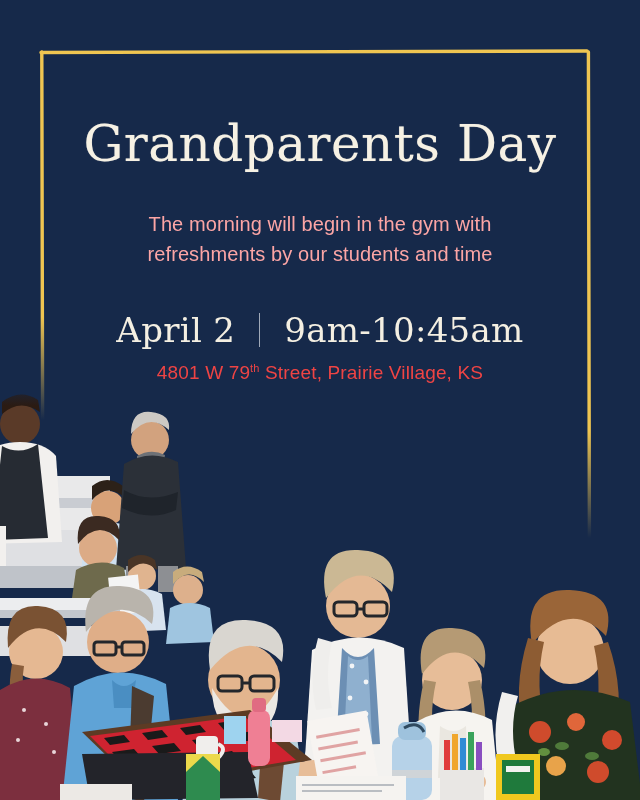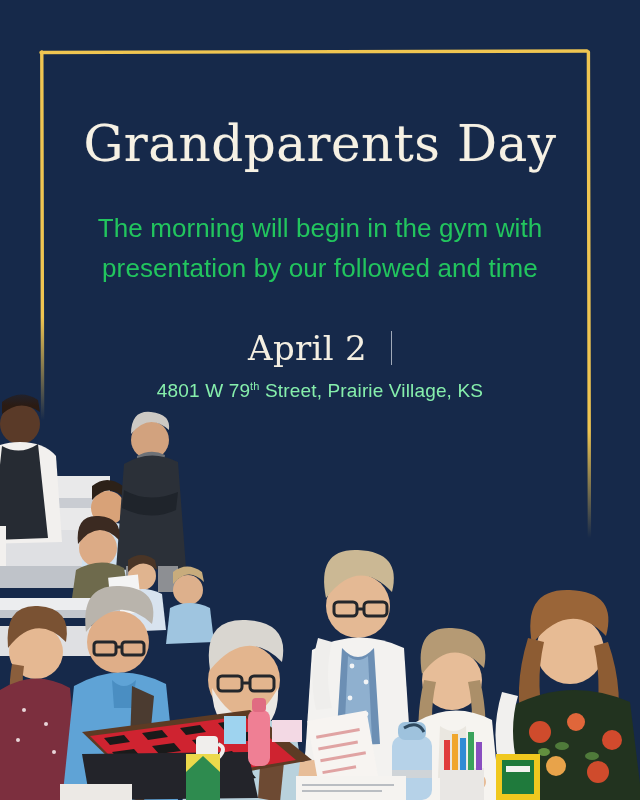--- a/index.html
+++ b/index.html
@@ -44,25 +44,25 @@
     letter-spacing: 0.5px;
     line-height: 1.06;
     color: #f6f1e4;
     text-shadow: 0 0 1px rgba(246,241,228,0.35);
   }
 
   .body-copy {
     margin: 0;
     padding-top: 38px;
     font-family: "Liberation Sans", sans-serif;
-    font-size: 26px;
+    font-size: 20px;
     font-weight: 400;
     line-height: 1.52;
     letter-spacing: 0.1px;
-    color: #22c55e;
+    color: #fca5a5;
   }
   .body-copy .ln { display: block; }
 
   .datetime {
     margin: 0;
     padding-top: 40px;
     font-family: "DejaVu Serif", "Liberation Serif", serif;
     font-size: 34px;
     font-weight: 400;
     letter-spacing: 0.3px;
@@ -79,21 +79,21 @@
     background: #b9bfcb;
     opacity: .85;
   }
 
   .address {
     margin: 0;
     padding-top: 12px;
     font-family: "Liberation Sans", sans-serif;
     font-size: 19px;
     letter-spacing: 0.15px;
-    color: #86efac;
+    color: #ef4444;
   }
   .address sup {
     font-size: 0.58em;
     vertical-align: super;
     line-height: 0;
   }
 
   
   .photo-layer {
     position: absolute;
@@ -354,24 +354,25 @@
 
     <path d="M588.4 52 L589.4 538" stroke="url(#goldFadeR)" stroke-width="3.4" fill="none" stroke-linecap="round"></path>
   </svg>
 
   <div class="content">
 
     <h1 class="title">Grandparents Day</h1>
 
     <p class="body-copy">
       <span class="ln">The morning will begin in the gym with</span>
-      <span class="ln">presentation by our followed and time</span>
+      <span class="ln">refreshments by our students and time</span>
     </p>
 
     <p class="datetime">
       <span>April 2</span>
       <span class="divider"></span>
+      <span>9am-10:45am</span>
     </p>
 
     <p class="address"><span>4801 W 79</span><sup>th</sup><span> Street, Prairie Village, KS</span></p>
 
   </div>
 </div>
 
 </body></html>

